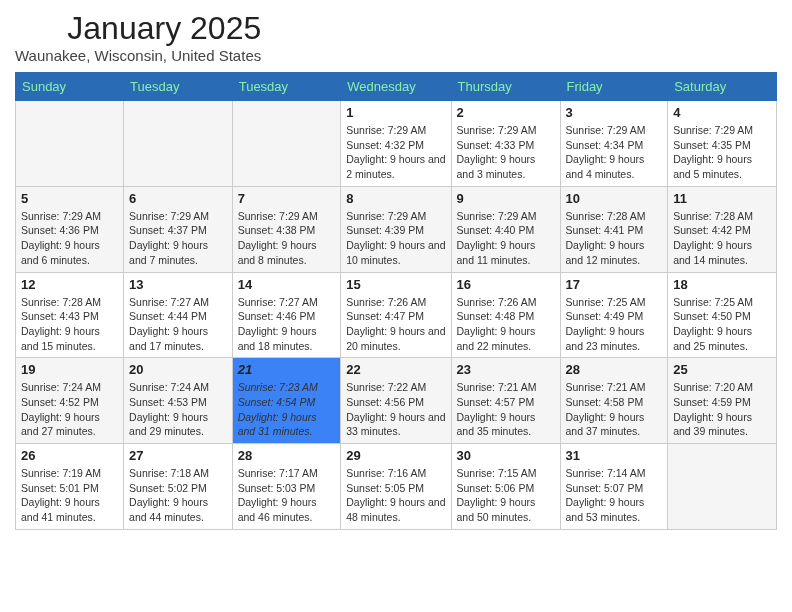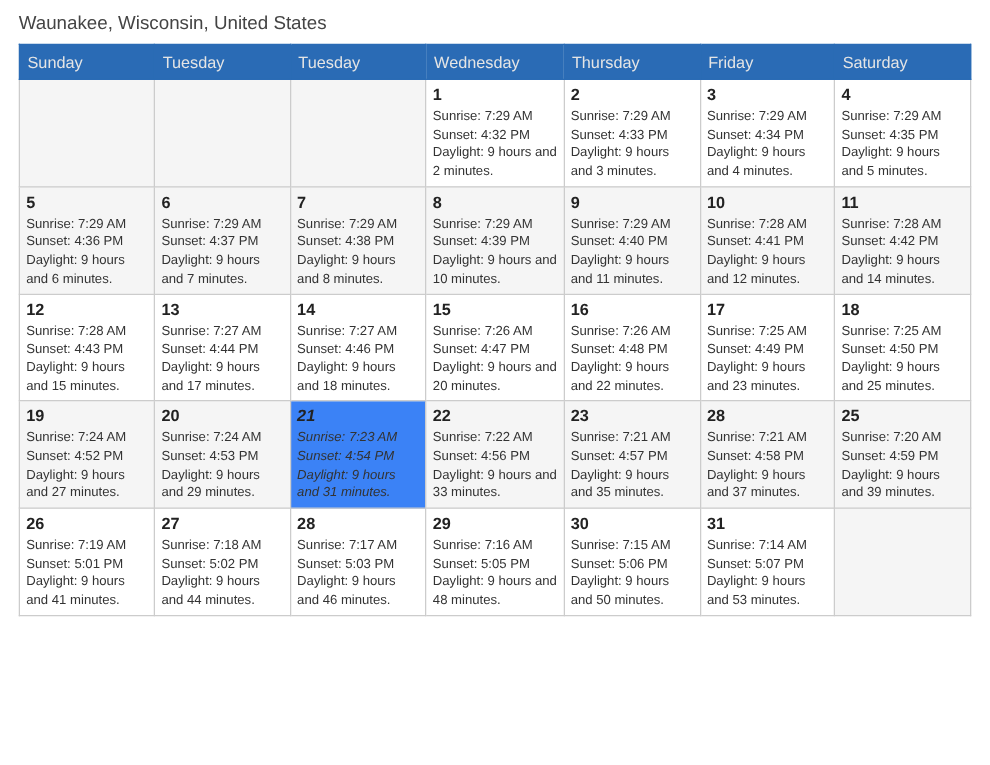--- a/index.html
+++ b/index.html
@@ -35,21 +35,21 @@
       font-size: 15px;
       color: #444;
     }
     .calendar {
       width: 100%;
       border-collapse: collapse;
       font-size: 11px;
     }
     .calendar th {
       background-color: #2a6bb5;
-      color: #e5e5e5;
+      color: #86efac;
       text-align: left;
       padding: 6px 6px;
       font-size: 13px;
       font-weight: normal;
       border: 1px solid #2a6bb5;
     }
     .calendar td {
       border: 1px solid #ccc;
       vertical-align: top;
       padding: 4px 5px;
@@ -73,20 +73,21 @@
       color: #333;
       font-size: 10.5px;
       line-height: 1.4;
     }
   </style>
 </head>
 <body>
 
 <div class="header">
   <div class="title-block">
+    <div class="month-title">January 2025</div>
     <div class="location-title">Waunakee, Wisconsin, United States</div>
   </div>
 </div>
 
 <table class="calendar">
   <thead>
     <tr>
     <th>Sunday</th>
         <th>Tuesday</th>
         <th>Tuesday</th>

